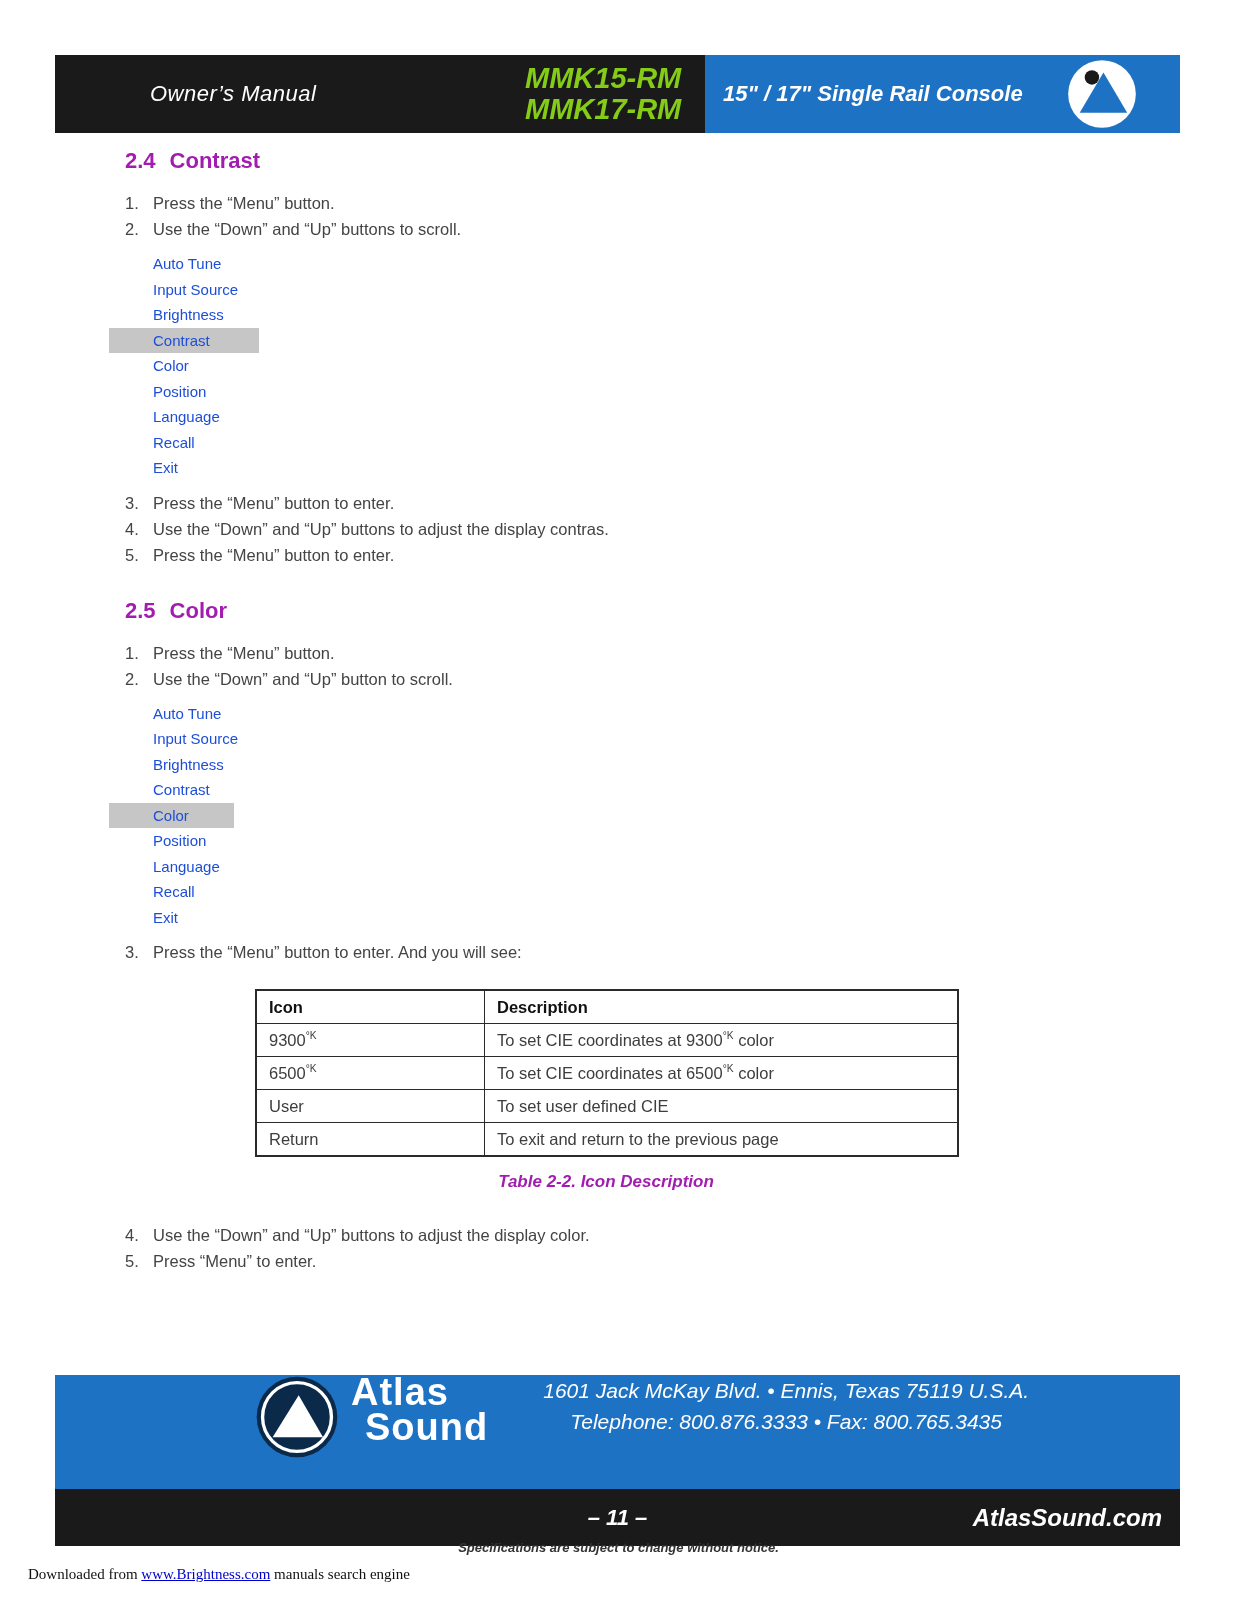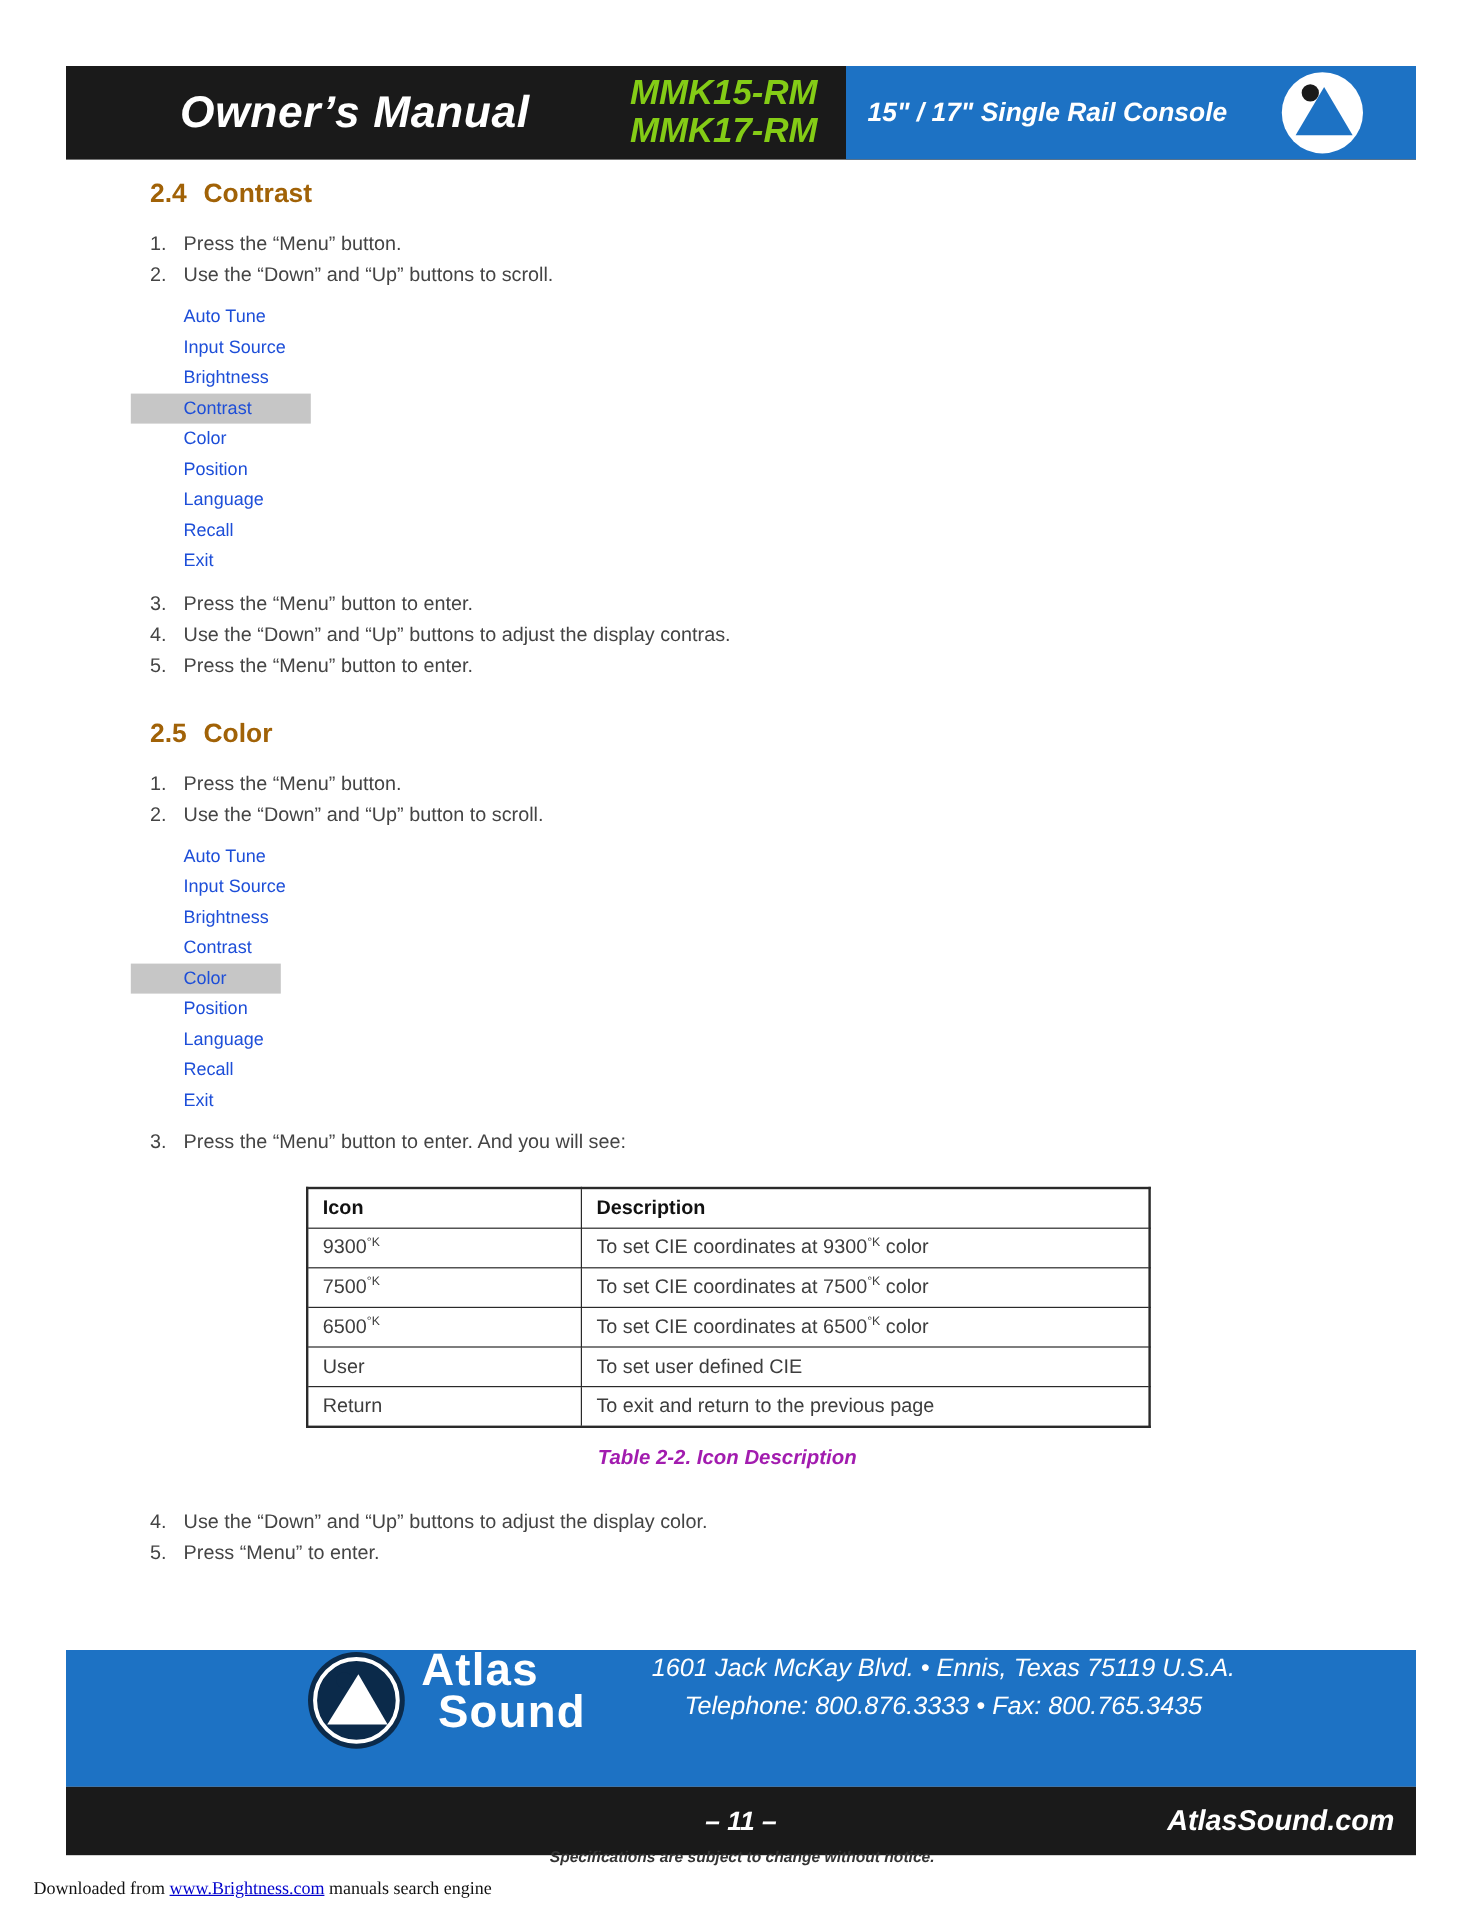--- a/index.html
+++ b/index.html
@@ -31,22 +31,22 @@
   .topbar-blue {
     position: absolute;
     left: 650px; right: 0; top: 0; bottom: 0;
     background: var(--brand_blue);
   }
   .owners-manual {
     position: absolute;
     left: 95px; top: 50%;
     transform: translateY(-50%);
     color: #fff;
-    font-size: 37px;
-    font-weight: bold;
+    font-size: 22px;
+    font-weight: normal;
     font-style: italic;
     letter-spacing: 0.5px;
   }
   .models {
     position: absolute;
     left: 470px; top: 50%;
     transform: translateY(-50%);
     color: #84cc16;
     font-size: 29px;
     font-weight: bold;
@@ -73,21 +73,21 @@
   .header-logo svg { width: 100%; height: 100%; display: block; }
 
   
   .content {
     position: absolute;
     left: 125px; top: 148px; width: 960px;
   }
   .sec-heading {
     font-size: 22px;
     font-weight: bold;
-    color: #a16207;
+    color: #a21caf;
     margin: 0 0 16px 0;
   }
   .sec-heading .sec-num { margin-right: 14px; }
   .sec-heading.second { margin-top: 30px; }
   .step {
     display: flex;
     font-size: 16.5px;
     line-height: 26px;
     color: #444;
   }
@@ -308,24 +308,20 @@
             <th class="col-icon">Icon</th>
             <th>Description</th>
           </tr>
         </thead>
         <tbody>
           <tr>
             <td class="col-icon"><span>9300</span><sup>°K</sup></td>
             <td><span>To set CIE coordinates at 9300</span><sup>°K</sup><span> color</span></td>
           </tr>
           <tr>
-            <td class="col-icon"><span>7500</span><sup>°K</sup></td>
-            <td><span>To set CIE coordinates at 7500</span><sup>°K</sup><span> color</span></td>
-          </tr>
-          <tr>
             <td class="col-icon"><span>6500</span><sup>°K</sup></td>
             <td><span>To set CIE coordinates at 6500</span><sup>°K</sup><span> color</span></td>
           </tr>
           <tr>
             <td class="col-icon"><span>User</span></td>
             <td><span>To set user defined CIE</span></td>
           </tr>
           <tr>
             <td class="col-icon"><span>Return</span></td>
             <td><span>To exit and return to the previous page</span></td>

